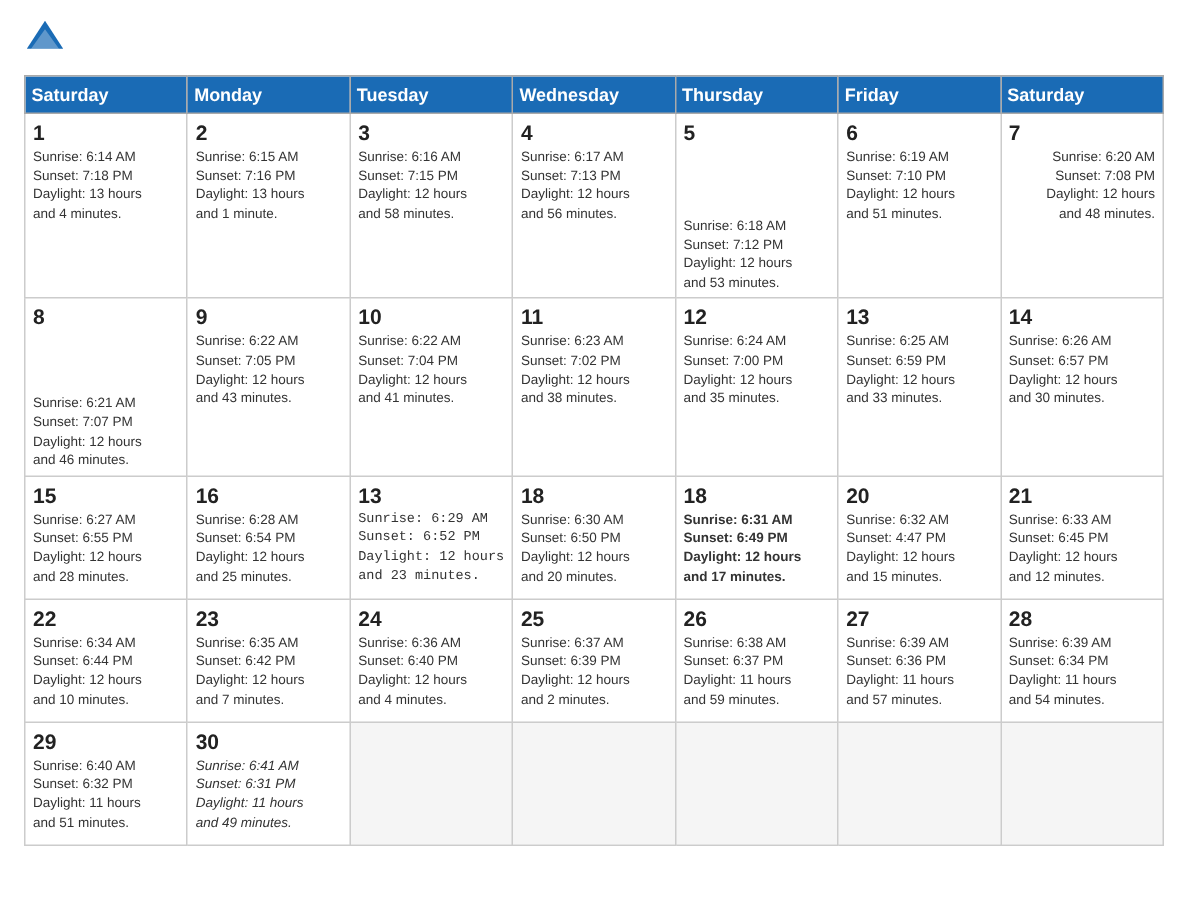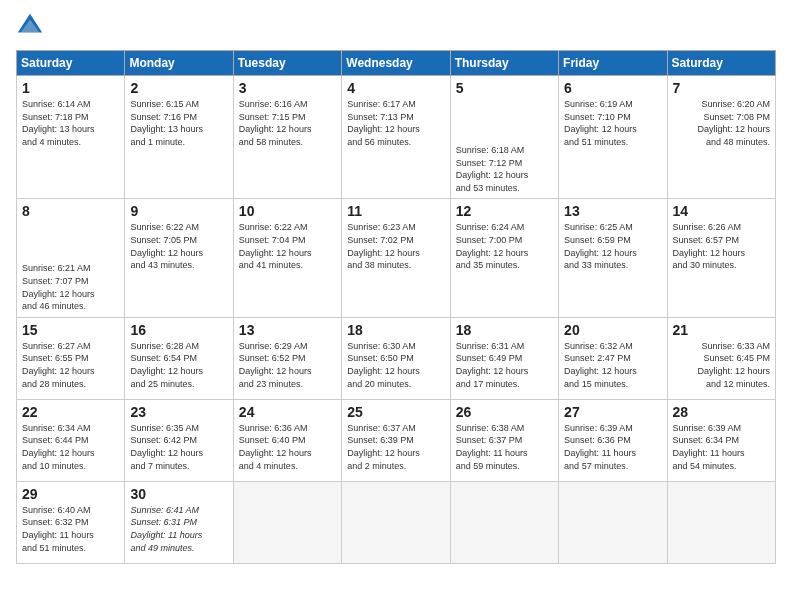--- a/index.html
+++ b/index.html
@@ -236,49 +236,49 @@
           </td>
           <td>
             <span class="day-num">16</span>
             <div class="day-info" style="white-space: pre-line;">Sunrise: 6:28 AM
 Sunset: 6:54 PM
 Daylight: 12 hours
 and 25 minutes.</div>
           </td>
           <td>
             <span class="day-num">13</span>
-            <div class="day-info" style="white-space: pre-line;">Sunrise: 6:29 AM
+            <div class="day-info" style="white-space: pre-line; font-family: Liberation Mono, monospace;">Sunrise: 6:29 AM
 Sunset: 6:52 PM
 Daylight: 12 hours
 and 23 minutes.</div>
           </td>
           <td>
             <span class="day-num">18</span>
             <div class="day-info" style="white-space: pre-line;">Sunrise: 6:30 AM
 Sunset: 6:50 PM
 Daylight: 12 hours
 and 20 minutes.</div>
           </td>
           <td>
             <span class="day-num">18</span>
-            <div class="day-info" style="white-space: pre-line;">Sunrise: 6:31 AM
+            <div class="day-info" style="white-space: pre-line; font-weight: bold;">Sunrise: 6:31 AM
 Sunset: 6:49 PM
 Daylight: 12 hours
 and 17 minutes.</div>
           </td>
           <td>
             <span class="day-num">20</span>
             <div class="day-info" style="white-space: pre-line;">Sunrise: 6:32 AM
-Sunset: 2:47 PM
+Sunset: 4:47 PM
 Daylight: 12 hours
 and 15 minutes.</div>
           </td>
           <td>
             <span class="day-num">21</span>
-            <div class="day-info" style="white-space: pre-line; text-align: right;">Sunrise: 6:33 AM
+            <div class="day-info" style="white-space: pre-line;">Sunrise: 6:33 AM
 Sunset: 6:45 PM
 Daylight: 12 hours
 and 12 minutes.</div>
           </td>
         </tr>
         <tr>
           <td>
             <span class="day-num">22</span>
             <div class="day-info" style="white-space: pre-line;">Sunrise: 6:34 AM
 Sunset: 6:44 PM

